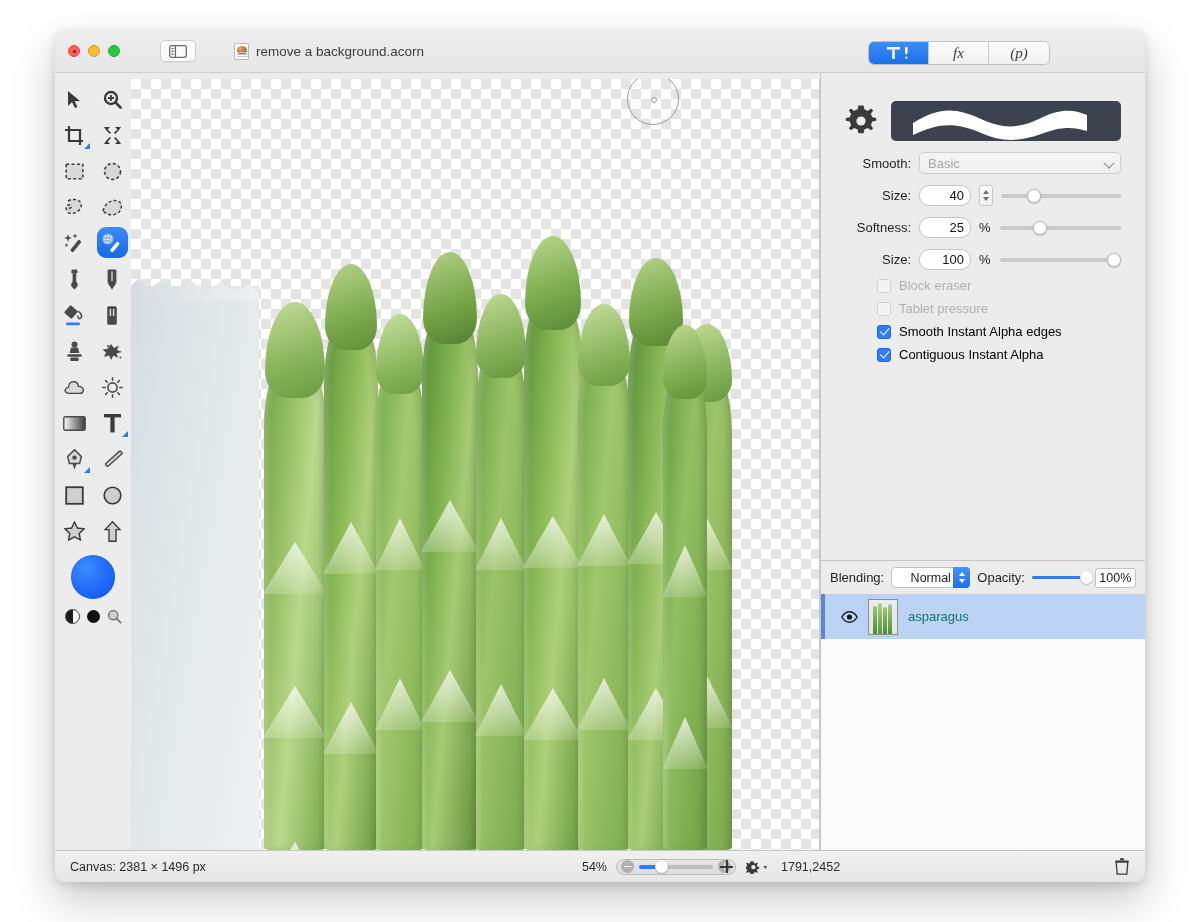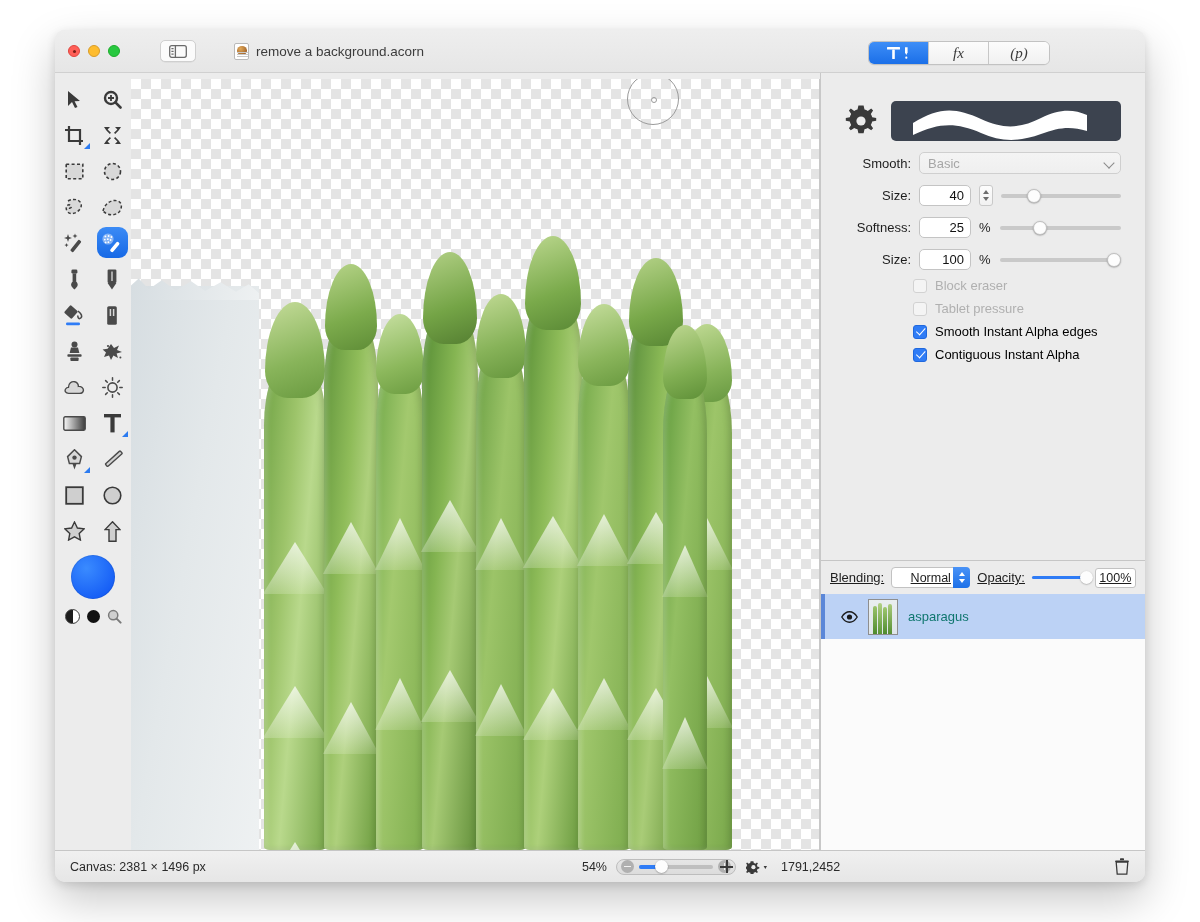--- a/index.html
+++ b/index.html
@@ -235,21 +235,21 @@
     position:relative;
   }
   .select .chev {
     position:absolute; right:7px; top:6px;
     width:8px;height:8px;
     border-right:1.4px solid #8a8a8a; border-bottom:1.4px solid #8a8a8a;
     transform:rotate(45deg);
   }
   .numfield {
     width:52px;height:21px; background:#fff;
-    border:1px solid #c4c4c4; border-radius:5px;
+    border:1px solid #c4c4c4; border-radius:10px;
     font-size:13px; color:#111;
     display:flex; align-items:center; justify-content:flex-end;
     padding-right:6px;
   }
   .stepper {
     width:14px;height:21px;border:1px solid #c9c9c9;border-radius:3px;
     background:linear-gradient(#fdfdfd,#f1f1f1);
     display:flex;flex-direction:column;align-items:center;justify-content:center;gap:3px;
   }
   .stepper span{ width:0;height:0;border-left:3.5px solid transparent;border-right:3.5px solid transparent; }
@@ -261,21 +261,21 @@
     position:absolute; left:0; right:0; height:4px; border-radius:2px; background:#c9c9c9;
   }
   .slider .knob {
     position:absolute; width:14px;height:14px;border-radius:50%;
     background:#fdfdfd; box-shadow:0 0.5px 1.5px rgba(0,0,0,0.35);
     border:0.5px solid #c0c0c0;
   }
 
   .check-row {
     display:flex; align-items:center; gap:8px;
-    padding-left: 92px; margin-top: 8px;
+    padding-left: 56px; margin-top: 8px;
     font-size:13px;
   }
   .cbox {
     width:14px;height:14px;border-radius:3px;
     border:1px solid #b5b5b5; background:#fdfdfd;
     display:flex;align-items:center;justify-content:center;
   }
   .cbox.on { background:#2f7cf6; border-color:#2068dd; }
   .cbox.on::after{
     content:""; width:4px;height:8px;
@@ -287,21 +287,21 @@
 
   .insp-spacer { flex:1 1 auto; }
 
   
   .layer-bar {
     height:34px; flex:0 0 34px;
     border-top:1px solid #c6c6c6;
     background:#ececec;
     display:flex; align-items:center; gap:7px;
     padding:0 9px;
-    font-size:13px; color:#1d1d1d;text-decoration:underline;
+    font-size:13px; color:#1d1d1d;
   }
   .blend-select {
     width:88px;height:21px;background:#fff;border:1px solid #c2c2c2;border-radius:4px;
     display:flex;align-items:center;justify-content:center;font-size:12.5px;position:relative;
   }
   .blend-arrows{
     position:absolute; right:-1px; top:-1px; bottom:-1px; width:17px;
     background:linear-gradient(#4a93f7,#1c70e8); border-radius:0 4px 4px 0;
     display:flex;flex-direction:column;align-items:center;justify-content:center;gap:3px;
   }

